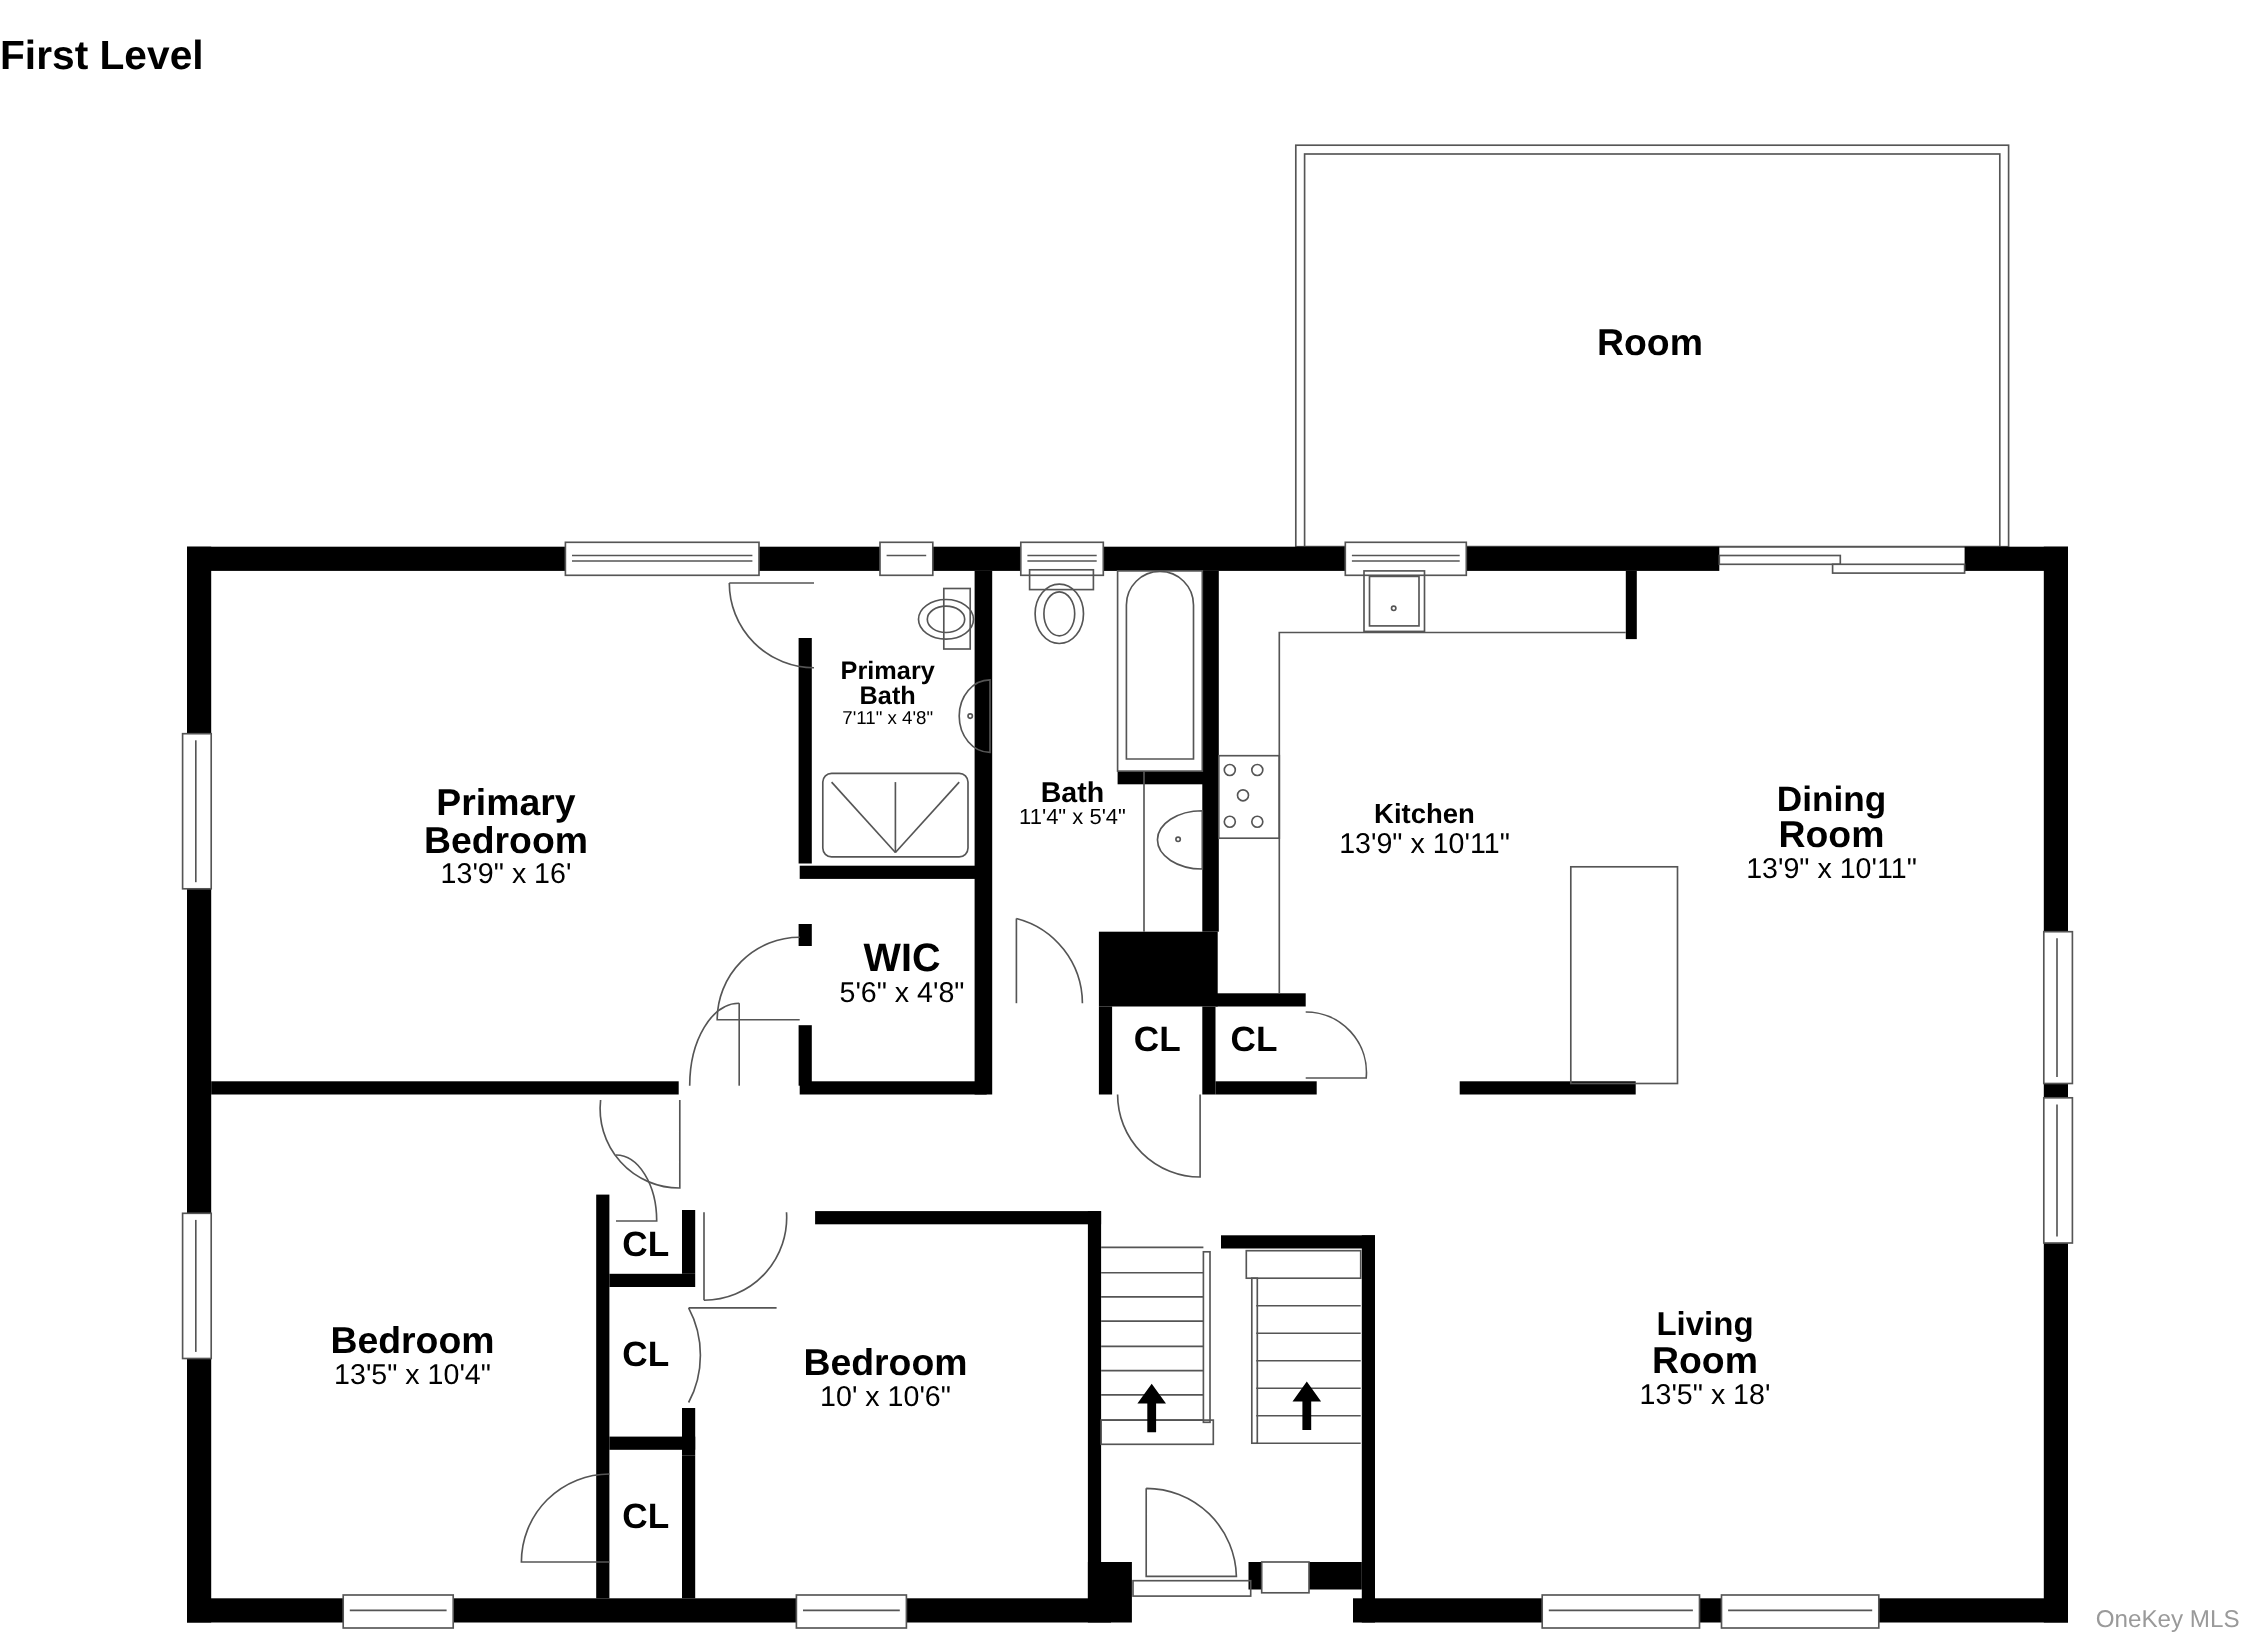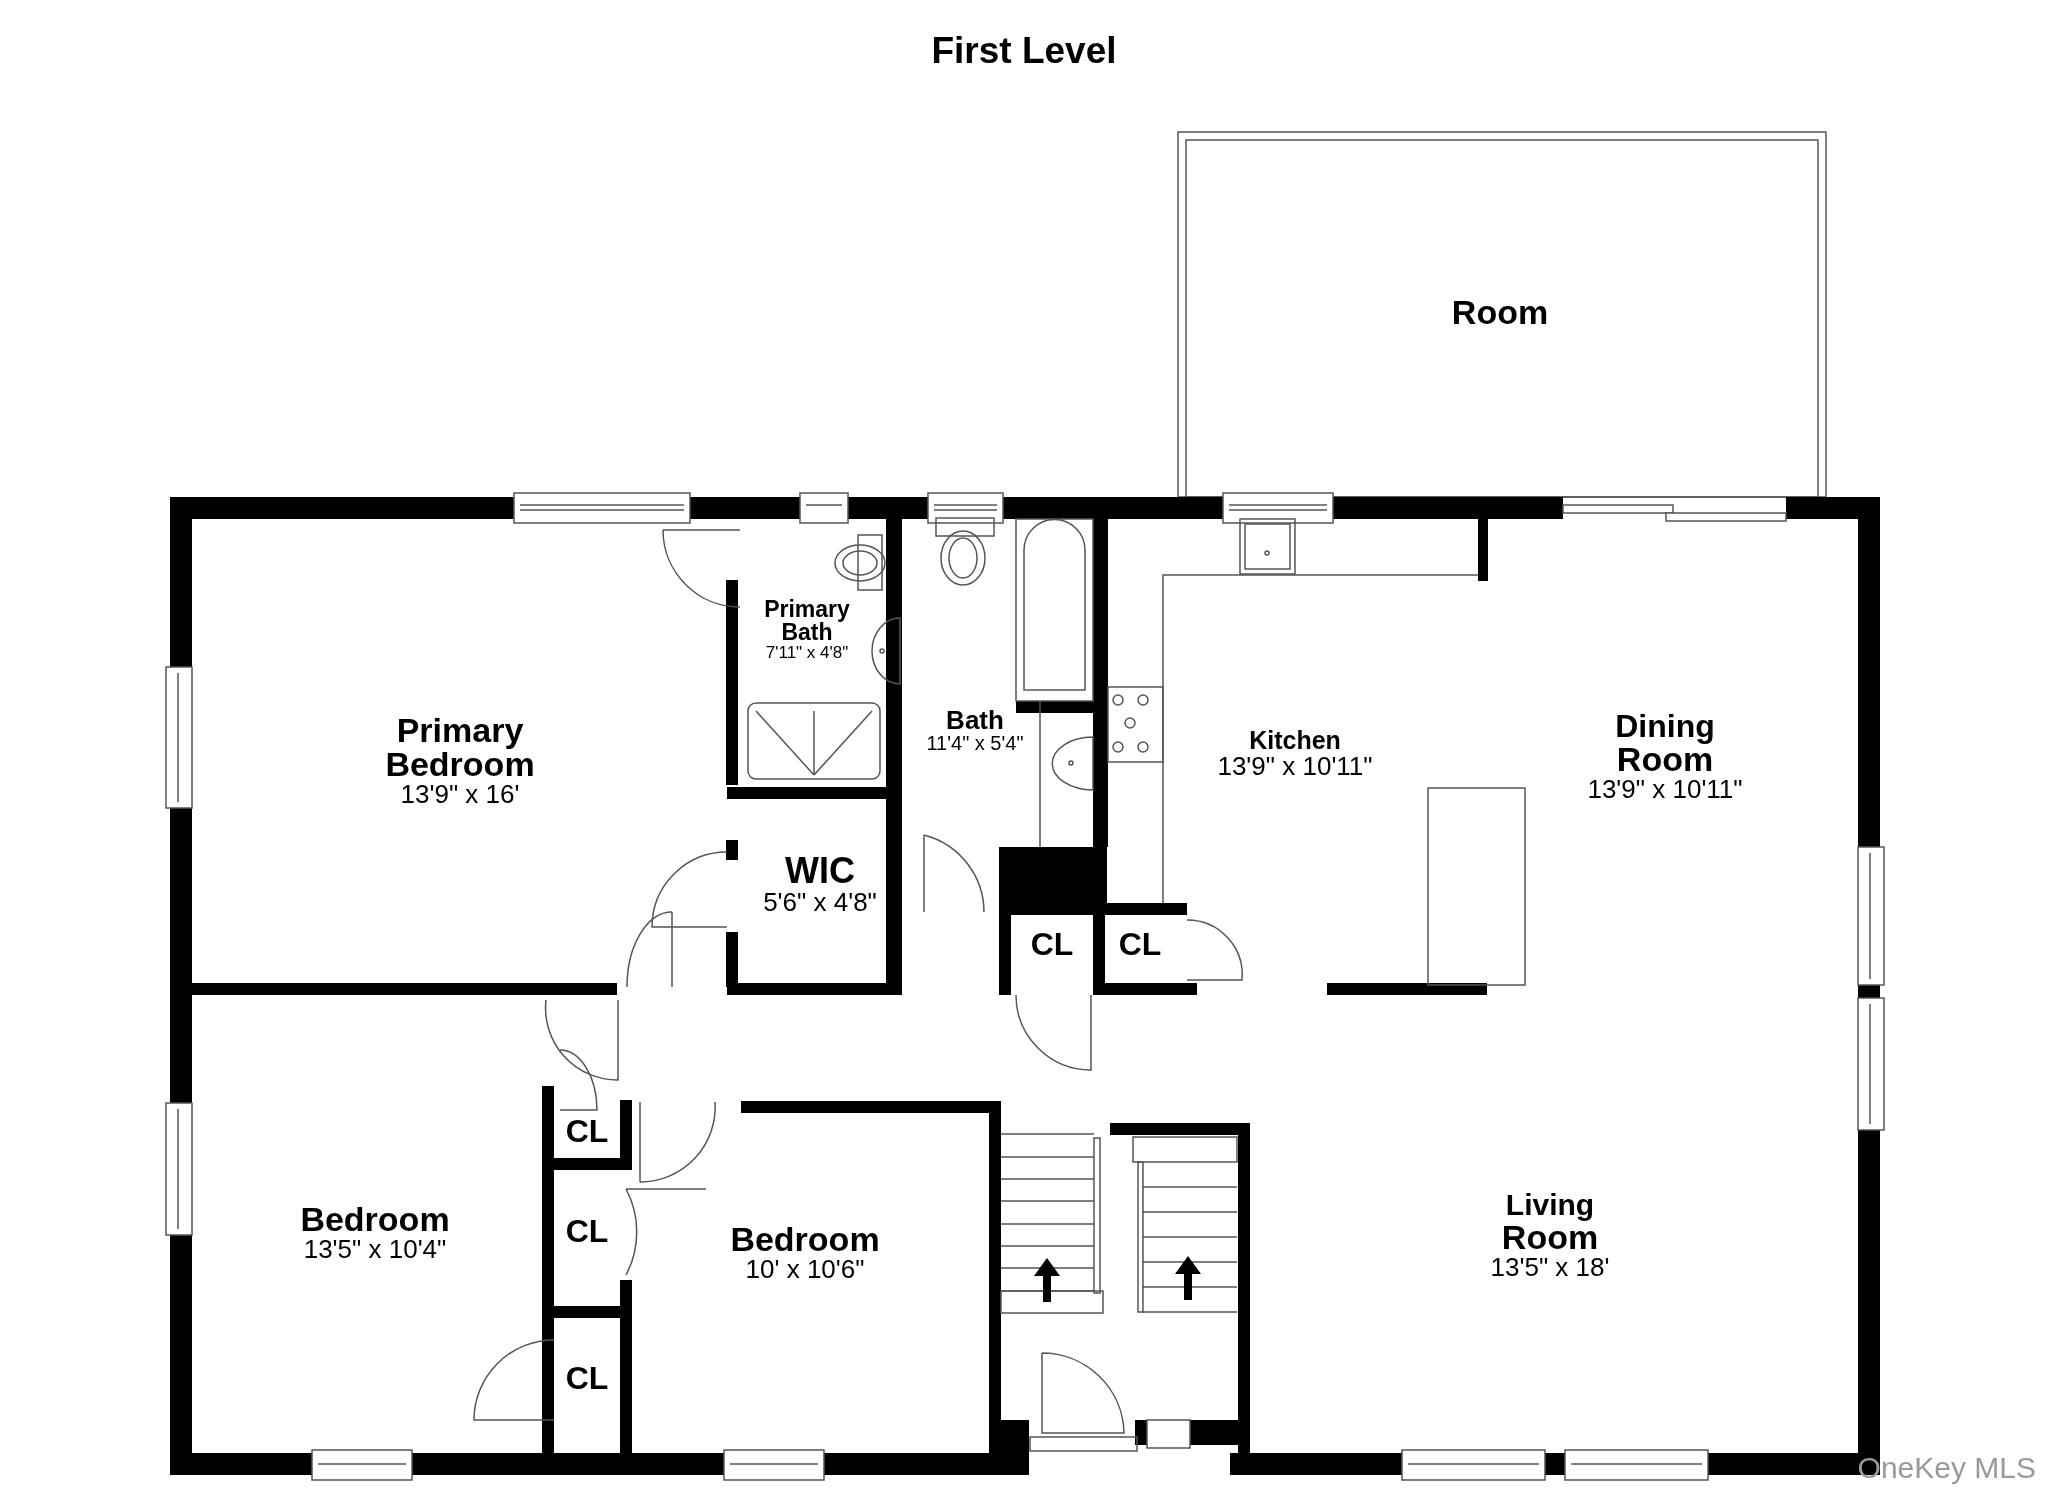--- a/index.html
+++ b/index.html
@@ -1,22 +1,22 @@
 <!DOCTYPE html>
 <html><head>
 <meta charset="utf-8">
 <style>
   html, body { margin:0; padding:0; background:#ffffff; }
   body { width:2048px; height:1489px; position:relative; overflow:hidden; font-family:"Liberation Sans", sans-serif; }
   #plan { position:absolute; left:0; top:0; }
-  .title { position:absolute; left:0; width:2048px; top:30px; text-align:center; font-weight:bold; font-size:37px; color:#000; }
+  .title { position:absolute; left:0; width:2048px; top:30px; text-align:left; font-weight:bold; font-size:37px; color:#000; }
   .label { position:absolute; text-align:center; color:#000; line-height:1.0; }
   .label .name { font-weight:bold; display:block; }
   .label .dim { display:block; }
-  .watermark { position:absolute; right:12px; bottom:4px; font-size:30px; color:#9a9a9a; }
+  .watermark { position:absolute; right:12px; bottom:4px; font-size:22px; color:#9a9a9a; }
 </style>
 </head>
 <body>
 
 <div class="title">First Level</div>
 
 <svg id="plan" width="2048" height="1489" viewBox="0 0 2048 1489" xmlns="http://www.w3.org/2000/svg">
 
   <g fill="none" stroke="#555" stroke-width="1.5">
     <rect x="1178" y="132" width="648" height="365"></rect>

